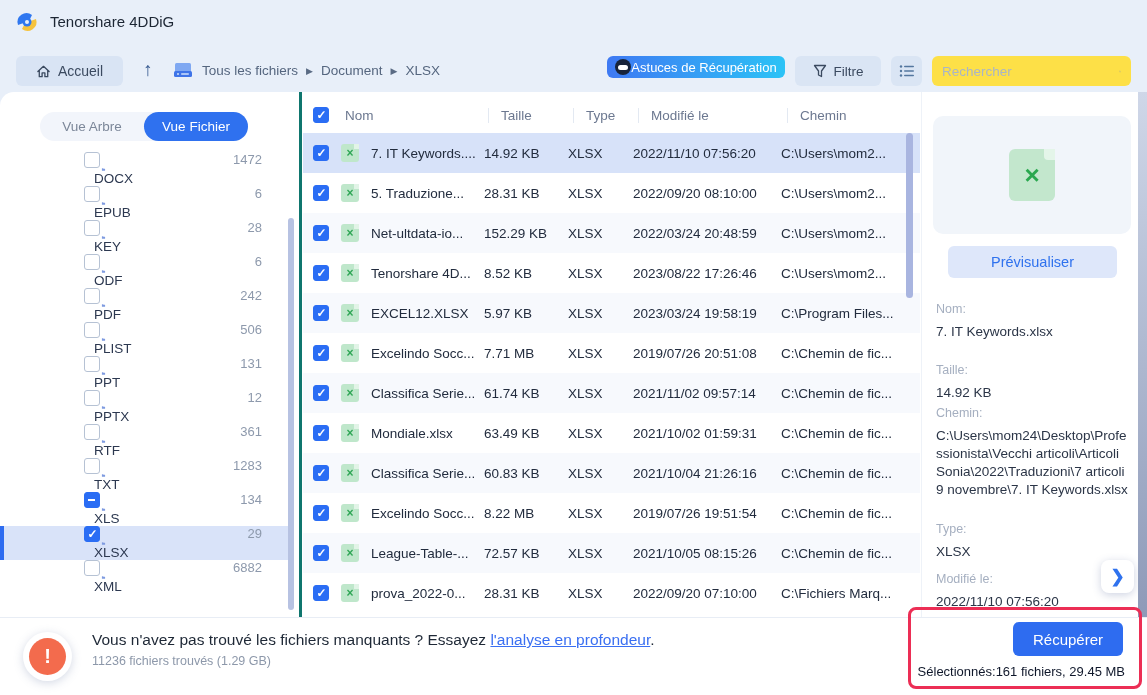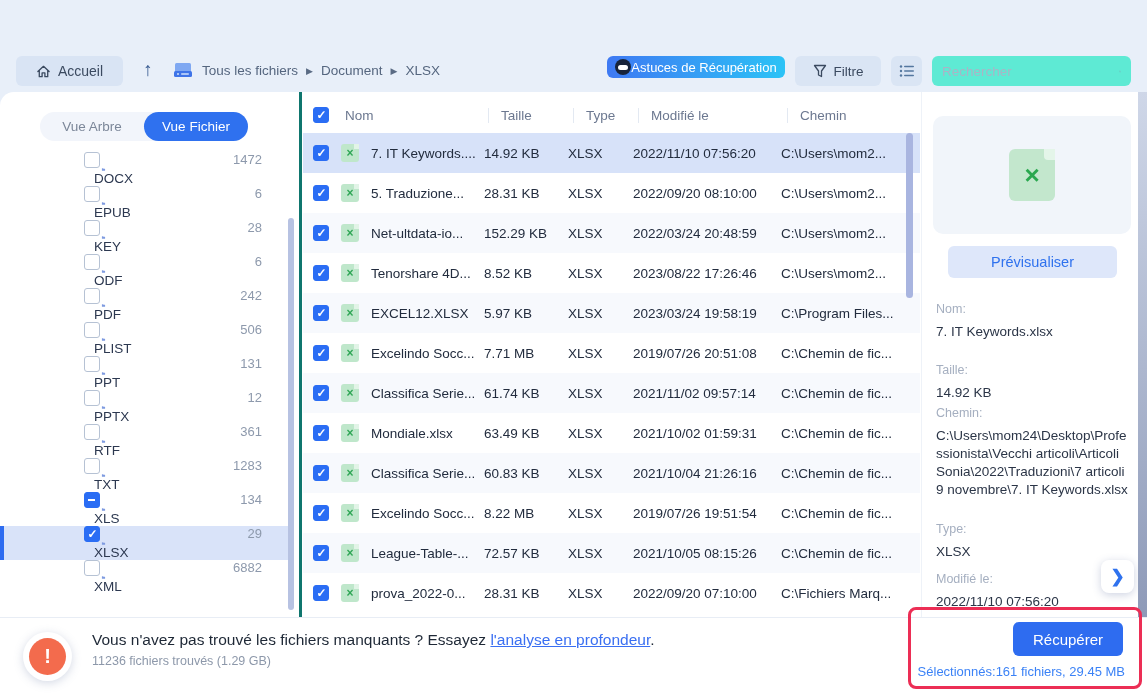--- a/index.html
+++ b/index.html
@@ -28,21 +28,21 @@
     background:linear-gradient(90deg,#3e79f3,#2cc3f6); color:#fff; font-size:13px;
     display:flex; align-items:center; justify-content:center; gap:0; cursor:pointer; }
   .robot { width:16px; height:16px; border-radius:50%; background:#17233a; position:relative; }
   .robot::after { content:""; position:absolute; left:3px; top:6px; width:10px; height:5px;
     border-radius:3px; background:#fff; }
   .btn-filtre { position:absolute; left:795px; top:12px; width:86px; height:30px; background:#dae5f4;
     border-radius:6px; display:flex; align-items:center; justify-content:center; gap:7px;
     color:#3b4a60; font-size:13.5px; cursor:pointer; }
   .btn-listview { position:absolute; left:891px; top:12px; width:31px; height:30px; background:#dae5f4;
     border-radius:6px; display:flex; align-items:center; justify-content:center; cursor:pointer; }
-  .searchbox { position:absolute; left:932px; top:12px; width:199px; height:30px; background:#5eead4;
+  .searchbox { position:absolute; left:932px; top:12px; width:199px; height:30px; background:#fde047;
     border-radius:6px; display:flex; align-items:center; padding:4px 10px; }
   .searchbox input { flex:1; border:none; outline:none; font-size:13.5px; color:#45526a;
     font-family:"Liberation Sans",sans-serif; background:transparent; }
   .searchbox input::placeholder { color:#a9b5c6; }
 
   
   .content { position:absolute; left:0; top:92px; width:1147px; height:525px; background:#fff;
     border-top-left-radius:14px; }
 
   
@@ -129,29 +129,38 @@
   .warn-wrap { position:absolute; left:23px; top:14px; width:49px; height:49px; background:#fff; border-radius:50%;
     box-shadow:0 2px 10px rgba(100,120,160,.28); display:flex; align-items:center; justify-content:center; }
   .warn-ic { width:37px; height:37px; border-radius:50%; background:#f36b4d; color:#fff; display:flex;
     align-items:center; justify-content:center; font-size:20px; font-weight:bold; }
   .bb-msg { position:absolute; left:92px; top:13px; font-size:15.5px; color:#1e2836; }
   .bb-link { color:#3a6ff2; text-decoration:underline; cursor:pointer; }
   .bb-stats { position:absolute; left:92px; top:36px; font-size:12.5px; color:#8d98aa; }
   .btn-recover { position:absolute; left:1013px; top:4px; width:110px; height:34px; background:#2e6cf0;
     border:none; border-radius:6px; color:#fff; font-size:15px; cursor:pointer;
     font-family:"Liberation Sans",sans-serif; }
-  .bb-selection { position:absolute; right:22px; top:46px; font-size:13px; color:#3b82f6; }
+  .bb-selection { position:absolute; right:22px; top:46px; font-size:13px; color:#0f172a; }
   .red-annotation { position:absolute; left:908px; top:607px; width:234px; height:82px;
     border:3px solid #ec2e55; border-radius:8px; pointer-events:none; }
 </style>
 </head>
 <body>
 
 <div id="stage">
 
+  <div class="titlebar">
+    <svg class="logo" viewBox="0 0 26 26">
+      <path d="M4 16 A9 9 0 0 1 18 6 L15 12 Z" fill="#2f77f0"></path>
+      <path d="M22 10 A9 9 0 0 1 8 20 L11 14 Z" fill="#f6c33d"></path>
+      <circle cx="13" cy="13" r="4.5" fill="#2f77f0"></circle>
+      <circle cx="13" cy="13" r="2" fill="#e8eff9"></circle>
+    </svg>
+    <div class="app-title">Tenorshare 4DDiG</div>
+  </div>
 
   <div class="navbar">
     <div class="btn-accueil">
       <svg width="15" height="15" viewBox="0 0 16 16">
         <path d="M2 8 L8 2.5 L14 8 M3.5 7 V13.5 H6.5 V9.5 H9.5 V13.5 H12.5 V7" fill="none" stroke="#3b4a60" stroke-width="1.4" stroke-linecap="round" stroke-linejoin="round"></path>
       </svg>
       <span>Accueil</span>
     </div>
     <div class="up-arrow">↑</div>
     <svg class="drive-ic" width="22" height="18" viewBox="0 0 22 18">

